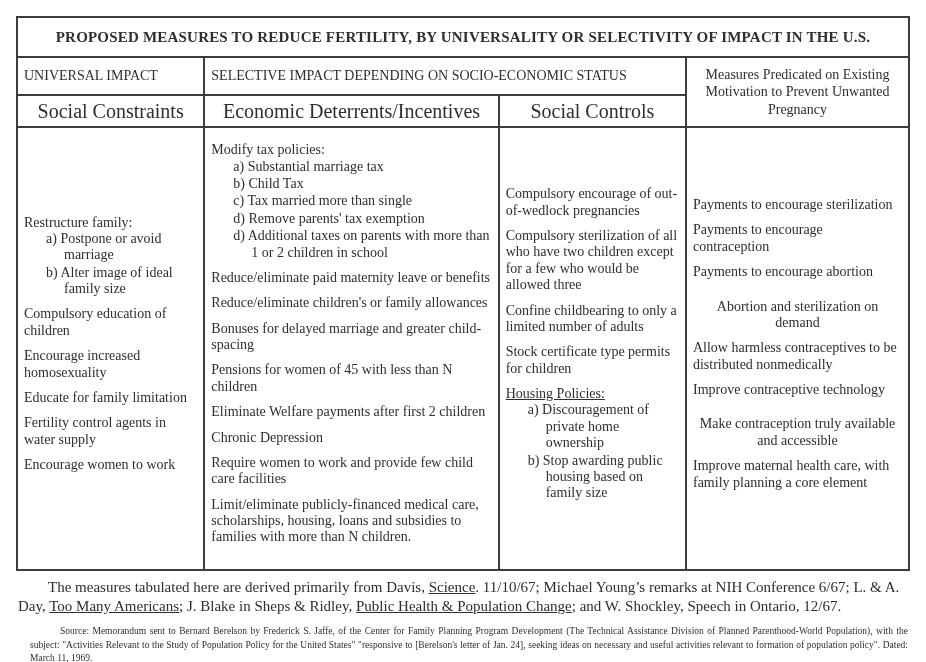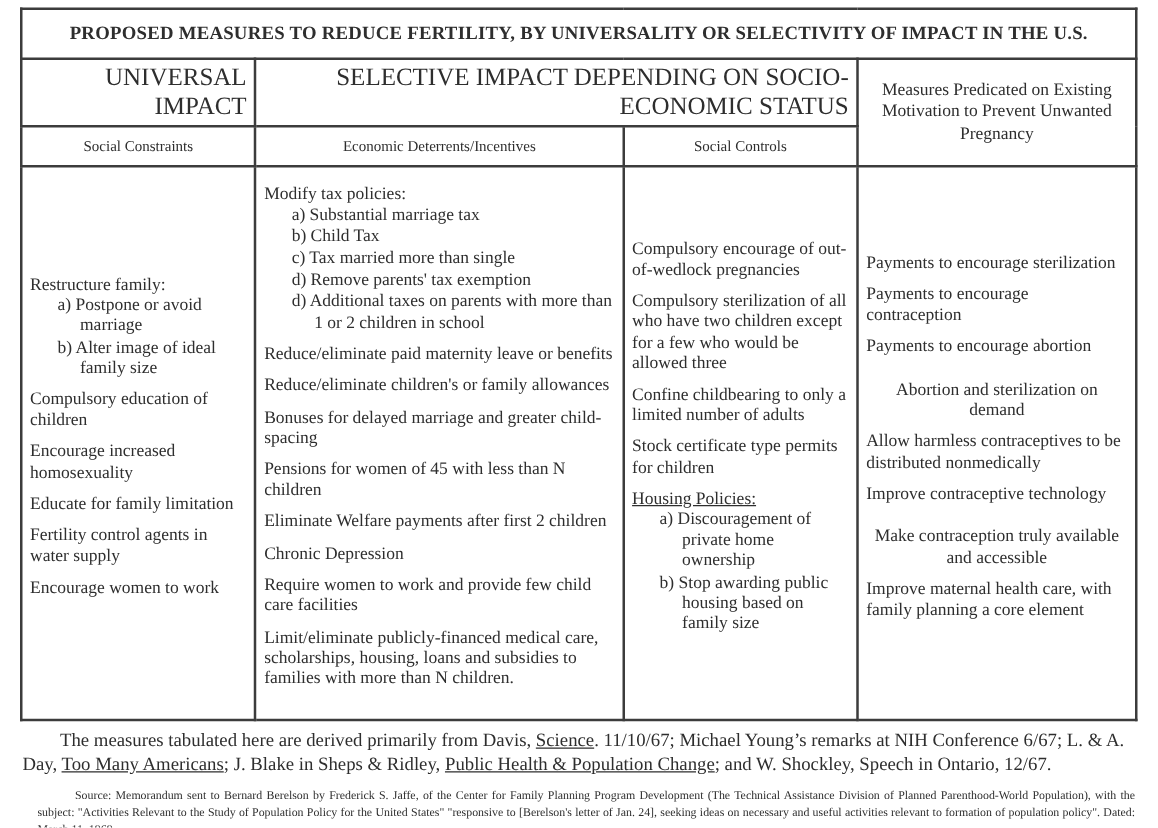--- a/index.html
+++ b/index.html
@@ -6,47 +6,47 @@
     margin: 0; padding: 0;
     width: 926px; height: 662px;
     background: #ffffff;
     font-family: "Liberation Serif", "DejaVu Serif", serif;
     color: #2e2e2e;
     overflow: hidden;
   }
   .page {
     box-sizing: border-box;
     width: 926px; height: 662px;
-    padding: 6px 16px 0 16px;
+    padding: 16px 16px 0 16px;
   }
   table.main-table {
     border-collapse: collapse;
     table-layout: fixed;
     width: 894px;
   }
   table.main-table td {
     border: 2px solid #3c3c3c;
     padding: 3px 6px;
     vertical-align: middle;
   }
   .title-cell {
     text-align: center;
     font-weight: bold;
     font-size: 15px;
     letter-spacing: 0.2px;
     height: 32px;
   }
   .group-hdr {
-    text-align: right;
-    font-size: 20px;
+    text-align: left;
+    font-size: 14px;
     height: 30px;
   }
   .sub-hdr {
     text-align: center;
-    font-size: 12px;
+    font-size: 20px;
     height: 24px;
     border-radius: 11px;
   }
   .motivation-hdr {
     text-align: center;
     font-size: 14px;
     line-height: 1.25;
     padding: 2px 8px;
   }
   .body-cell {

